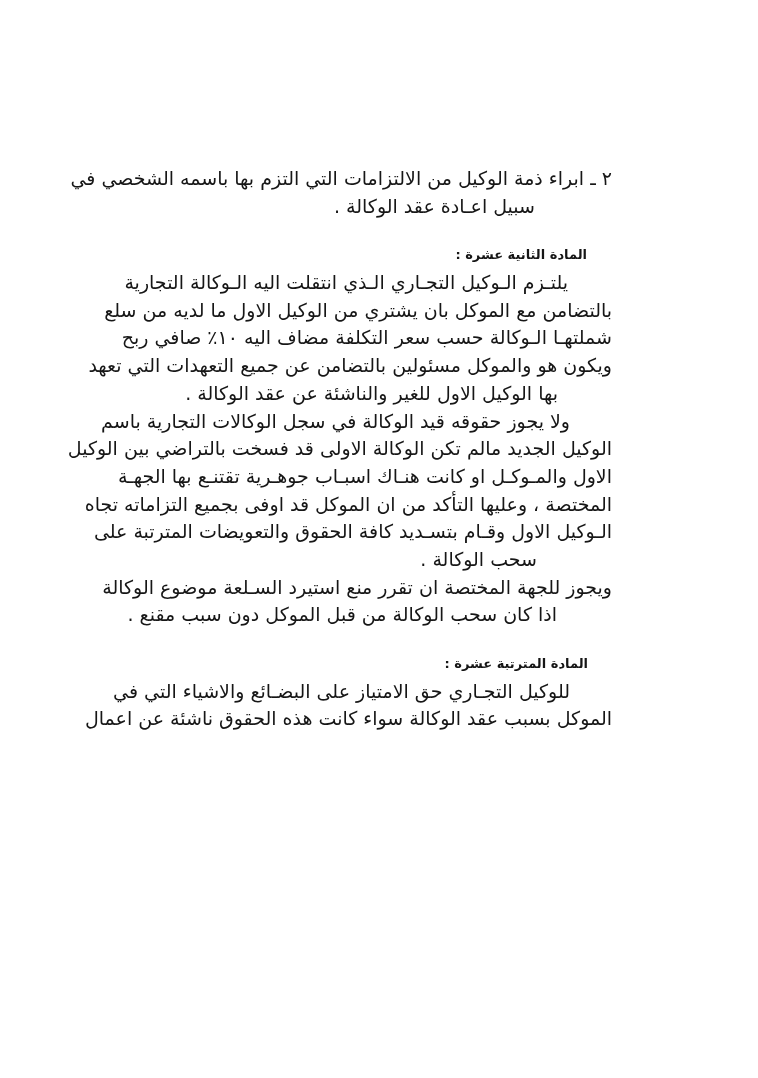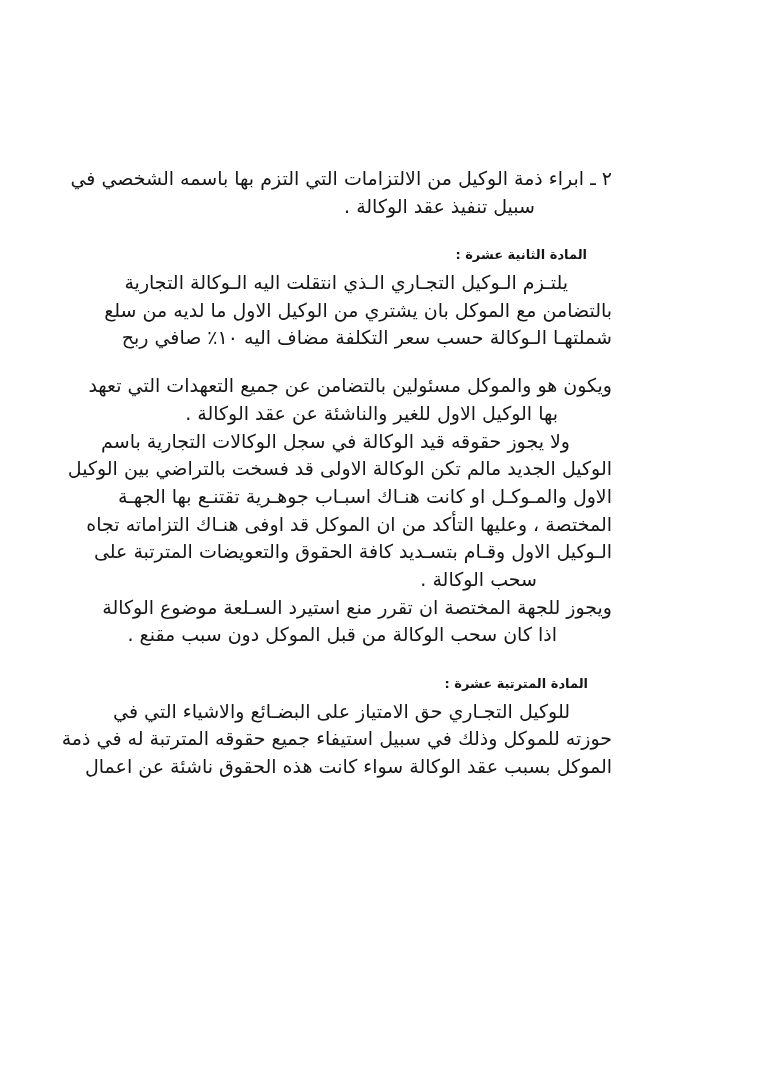--- a/index.html
+++ b/index.html
@@ -54,47 +54,46 @@
     color: #161616;
   }
 </style>
 </head>
 <body>
 
 <div class="page">
   <div class="text-block" id="text-block">
       <div class="block list-item">
         <div class="line" style="padding-right: 0px;">٢ ـ ابراء ذمة الوكيل من الالتزامات التي التزم بها باسمه الشخصي في</div>
-        <div class="line" style="padding-right: 77px;">سبيل تنفيذ عقد الوكالة .</div>
+        <div class="line" style="padding-right: 77px;">سبيل اعـادة عقد الوكالة .</div>
       </div>
       <div class="block heading">
         <div class="line" style="padding-right: 25px;">المادة الثانية عشرة :</div>
       </div>
       <div class="block paragraph">
         <div class="line" style="padding-right: 44px;">يلتـزم الـوكيل التجـاري الـذي انتقلت اليه الـوكالة التجارية</div>
         <div class="line" style="padding-right: 0px;">بالتضامن مع الموكل بان يشتري من الوكيل الاول ما لديه من سلع</div>
         <div class="line" style="padding-right: 0px;">شملتهـا الـوكالة حسب سعر التكلفة مضاف اليه ١٠٪ صافي ربح</div>
-        <div class="line" style="padding-right: 0px; margin-top: 20px;">ويكون هو والموكل مسئولين بالتضامن عن جميع التعهدات التي تعهد</div>
+        <div class="line" style="padding-right: 0px;">ويكون هو والموكل مسئولين بالتضامن عن جميع التعهدات التي تعهد</div>
         <div class="line" style="padding-right: 54px;">بها الوكيل الاول للغير والناشئة عن عقد الوكالة .</div>
       </div>
       <div class="block paragraph">
         <div class="line" style="padding-right: 42px;">ولا يجوز حقوقه قيد الوكالة في سجل الوكالات التجارية باسم</div>
         <div class="line" style="padding-right: 0px;">الوكيل الجديد مالم تكن الوكالة الاولى قد فسخت بالتراضي بين الوكيل</div>
         <div class="line" style="padding-right: 0px;">الاول والمـوكـل او كانت هنـاك اسبـاب جوهـرية تقتنـع بها الجهـة</div>
-        <div class="line" style="padding-right: 0px;">المختصة ، وعليها التأكد من ان الموكل قد اوفى هنـاك التزاماته تجاه</div>
+        <div class="line" style="padding-right: 0px;">المختصة ، وعليها التأكد من ان الموكل قد اوفى بجميع التزاماته تجاه</div>
         <div class="line" style="padding-right: 0px;">الـوكيل الاول وقـام بتسـديد كافة الحقوق والتعويضات المترتبة على</div>
         <div class="line" style="padding-right: 75px;">سحب الوكالة .</div>
       </div>
       <div class="block paragraph">
         <div class="line" style="padding-right: 0px;">ويجوز للجهة المختصة ان تقرر منع استيرد السـلعة موضوع الوكالة</div>
         <div class="line" style="padding-right: 55px;">اذا كان سحب الوكالة من قبل الموكل دون سبب مقنع .</div>
       </div>
       <div class="block heading">
         <div class="line" style="padding-right: 24px;">المادة المترتبة عشرة :</div>
       </div>
       <div class="block paragraph">
         <div class="line" style="padding-right: 42px;">للوكيل التجـاري حق الامتياز على البضـائع والاشياء التي في</div>
-        <div class="line" style="padding-right: 0px;">حوزته للموكل وذلك في سبيل استيفاء جميع حقوقه المترتبة له في ذمة</div>
         <div class="line" style="padding-right: 0px;">الموكل بسبب عقد الوكالة سواء كانت هذه الحقوق ناشئة عن اعمال</div>
       </div>
     </div>
   <div class="page-number">٩</div>
 </div>
 
 </body></html>

